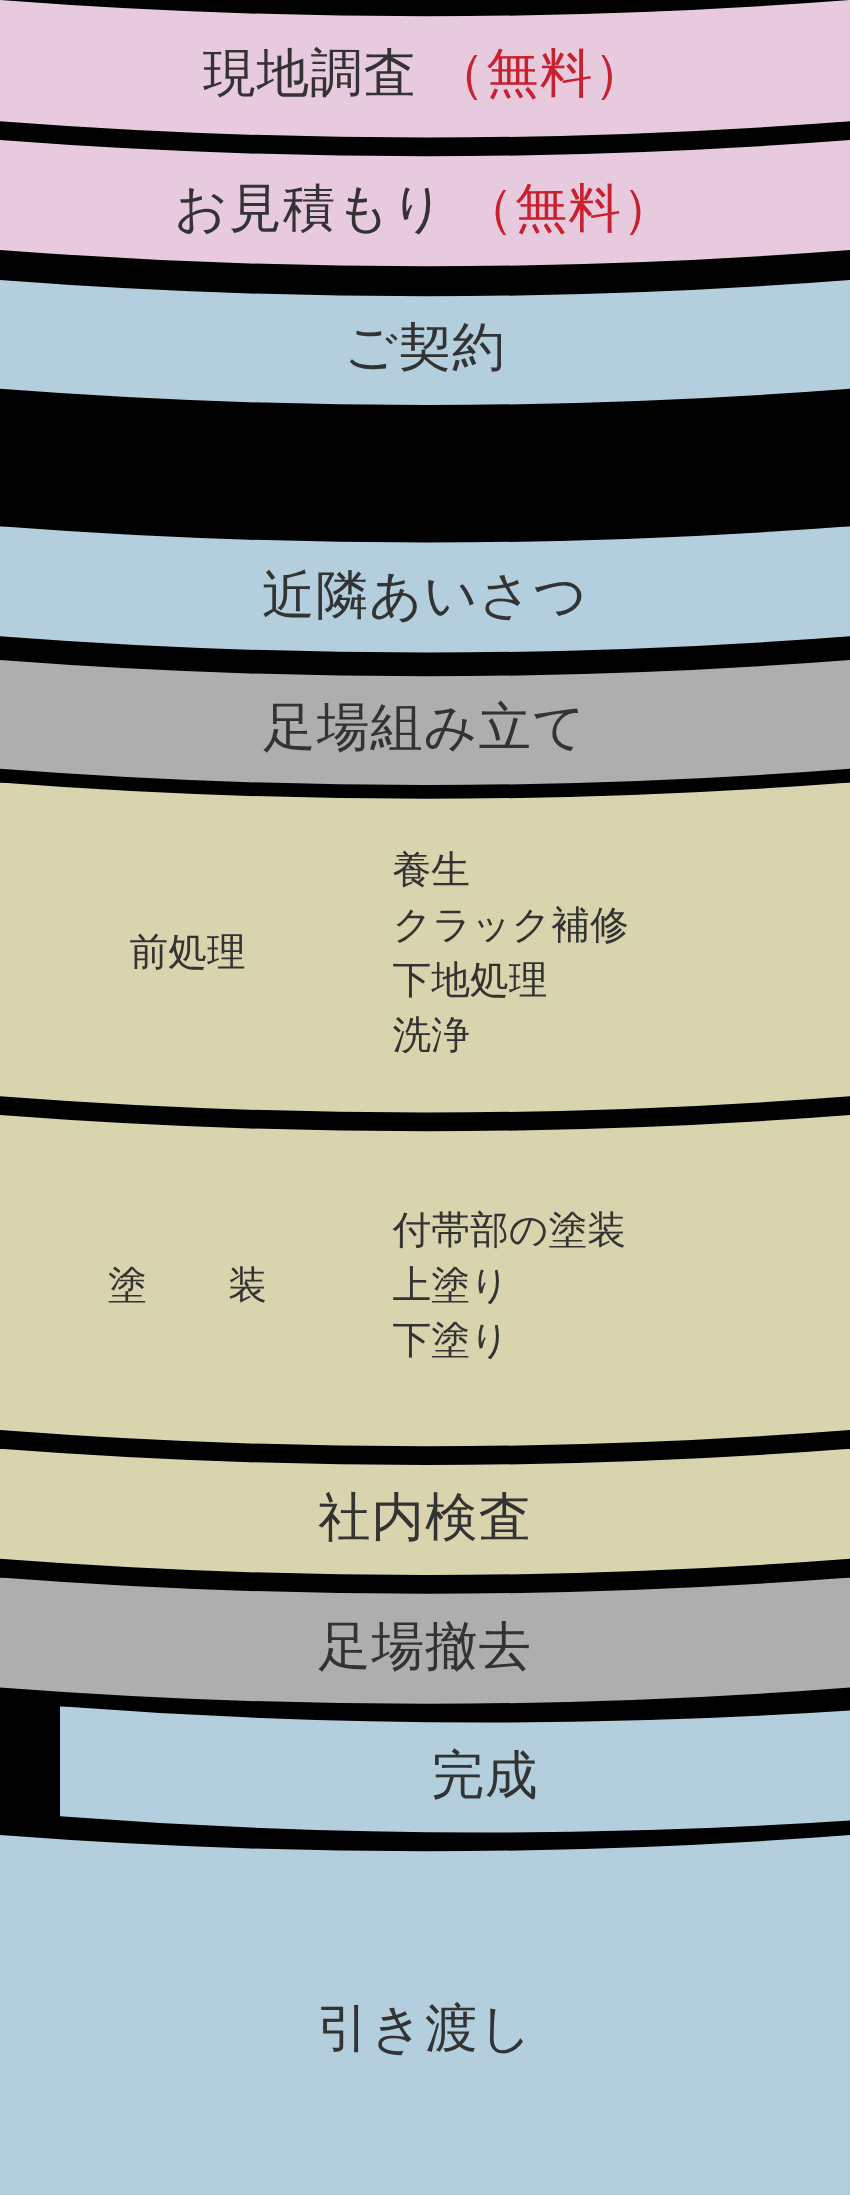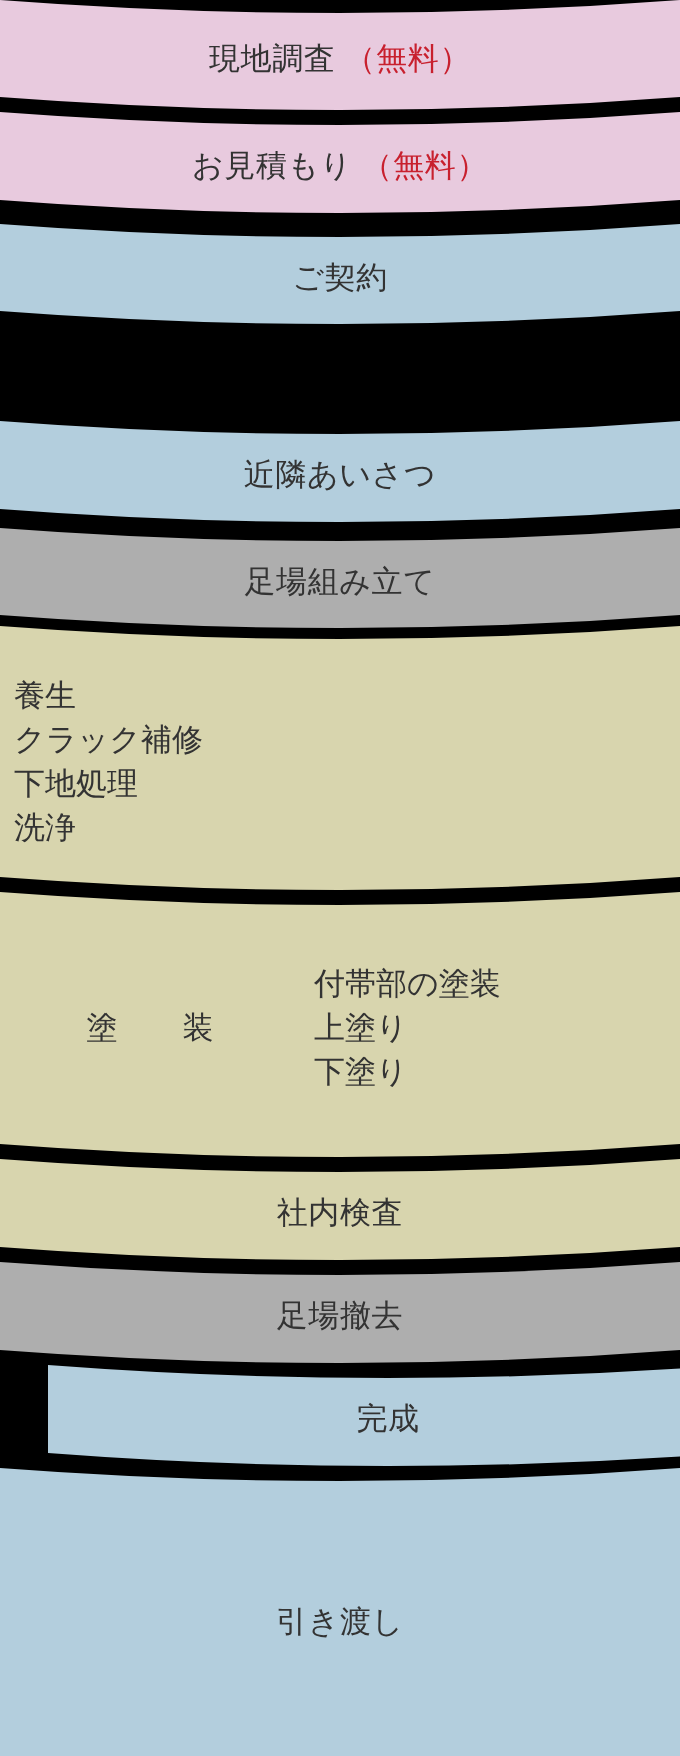--- a/index.html
+++ b/index.html
@@ -30,21 +30,21 @@
   .band-content {
     position: absolute;
     inset: 0;
     display: flex;
     align-items: center;
     justify-content: center;
     color: #333333;
     pointer-events: none;
   }
   .band-label {
-    font-size: 31px;
+    font-size: 42px;
     line-height: 1.25;
     letter-spacing: 0.02em;
     color: #333333;
     white-space: nowrap;
   }
   .band-label .free {
     color: #c8202e;
   }
   
   .band-content.split {
@@ -115,20 +115,21 @@
       </svg>
       <div class="band-content" style="bottom: -4.55px;">
         <div class="band-label"><span>足場組み立て</span></div>
       </div>
     </div>
     <div class="band" style="top: 626px; height: 268px;">
       <svg class="band-shape" viewBox="0 0 680 268" preserveAspectRatio="none">
         <path d="M 0 0 Q 340 26 680 0 L 680 251 Q 340 277 0 251 Z" fill="#d8d5ae"></path>
       </svg>
       <div class="band-content split" style="bottom: -3.25px;">
+        <div class="col-main">前処理</div>
         <div class="col-sub">
           <div>養生</div>
           <div>クラック補修</div>
           <div>下地処理</div>
           <div>洗浄</div>
         </div>
       </div>
     </div>
     <div class="band" style="top: 892px; height: 269px;">
       <svg class="band-shape" viewBox="0 0 680 269" preserveAspectRatio="none">

